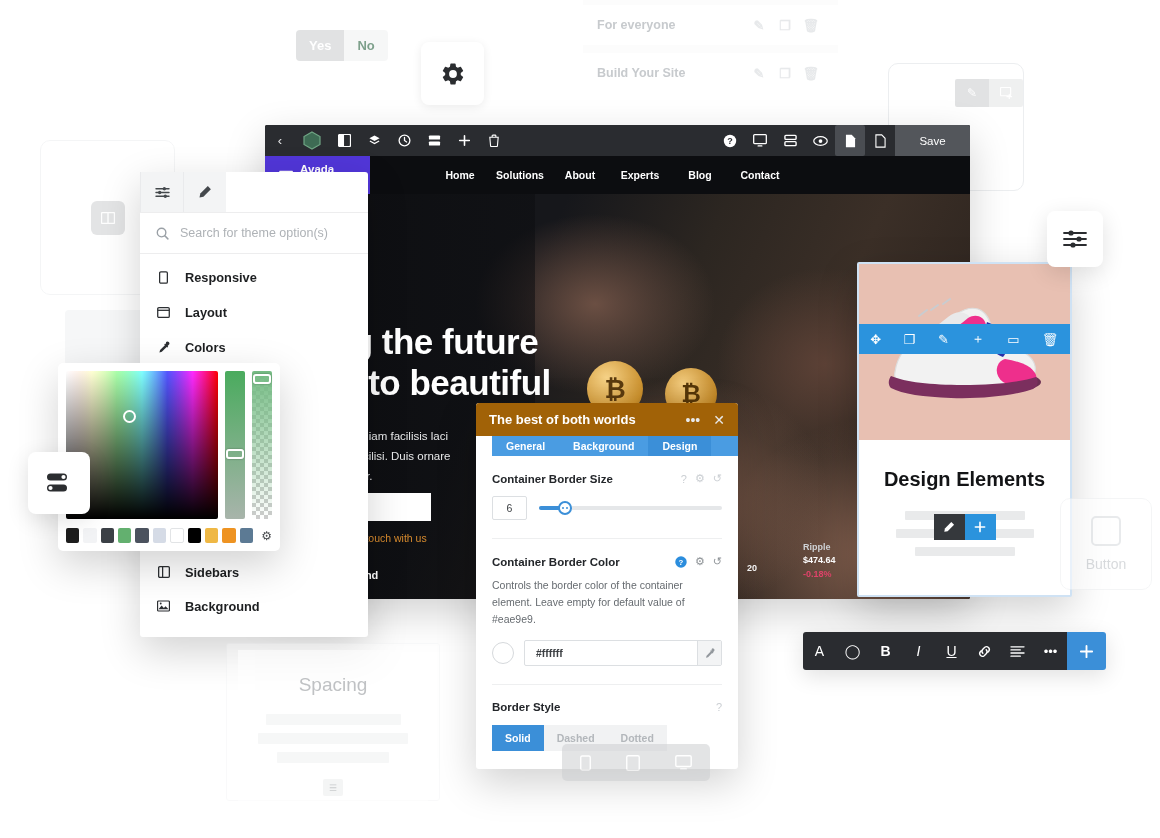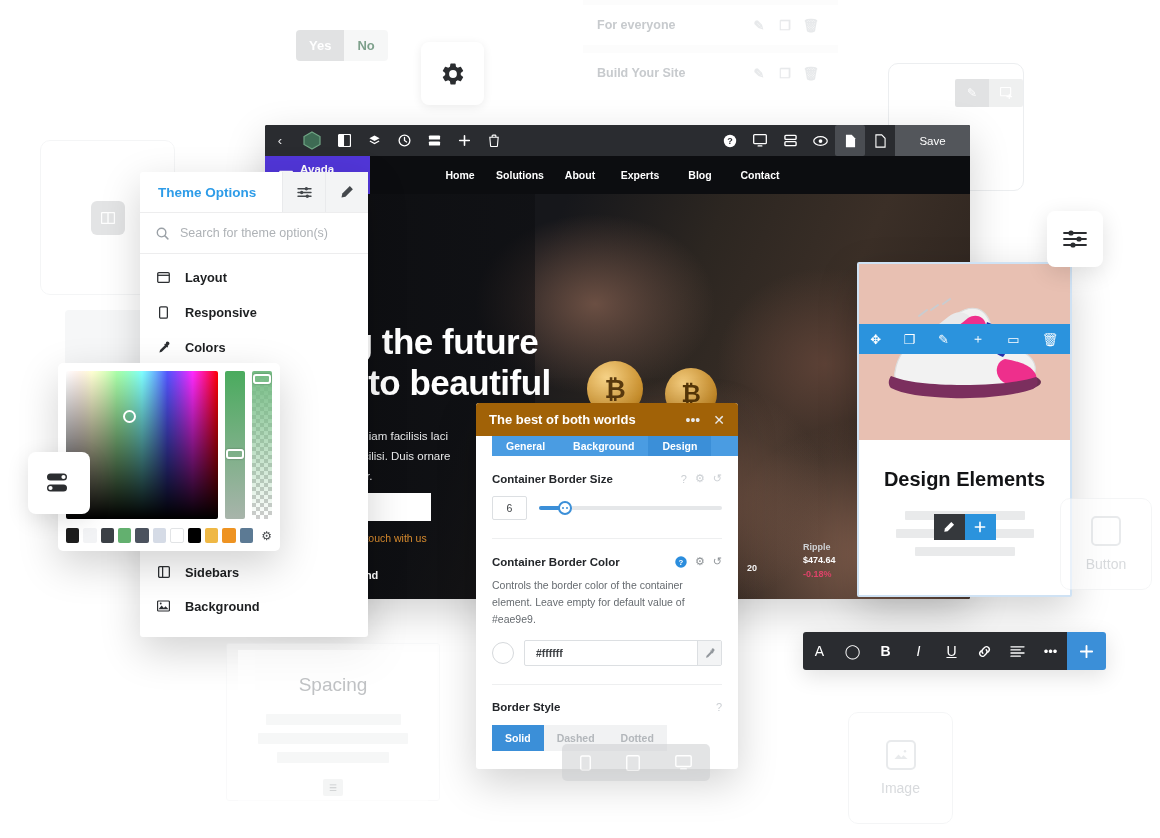--- a/index.html
+++ b/index.html
@@ -464,21 +464,20 @@
       <div class="coin" style="left:538px;bottom:18px;">
         <div class="nm">Ripple</div>
         <div>$474.64</div>
         <div class="dn">-0.18%</div>
       </div>
     </div>
   </div>
 
   <div class="abs topts shadow-lg" style="left:140px;top:172px;">
     <div class="topts-head">
-      <div class="topts-title">Theme Options</div>
       <div class="topts-hbtn">
         <svg width="15" height="13" viewBox="0 0 16 14">
             <path d="M1 3h14M1 7h14M1 11h14" stroke="#44484c" stroke-width="1.5" stroke-linecap="round"></path>
             <circle cx="10" cy="3" r="1.8" fill="#44484c"></circle>
             <circle cx="5" cy="7" r="1.8" fill="#44484c"></circle>
             <circle cx="11" cy="11" r="1.8" fill="#44484c"></circle>
           </svg>
       </div>
       <div class="topts-hbtn">
         <svg width="14" height="14" viewBox="0 0 15 15">
@@ -490,36 +489,36 @@
       <span>
         <svg width="13" height="13" viewBox="0 0 14 14">
             <circle cx="6" cy="6" r="4.6" fill="none" stroke="#9aa0a6" stroke-width="1.5"></circle>
             <path d="M9.5 9.5l3.3 3.3" stroke="#9aa0a6" stroke-width="1.6" stroke-linecap="round"></path>
           </svg>
       </span>
       <span>Search for theme option(s)</span>
     </div>
 
     <div style="padding:6px 0 4px;">
+      <div class="topts-item">
+        <span class="ti">
+          <svg width="9" height="13" viewBox="0 0 10 14">
+              <rect x="0.7" y="0.7" width="8.6" height="12.6" rx="1.4" fill="none" stroke="#2c2f32" stroke-width="1.4"></rect>
+            </svg>
+        </span>
+        <span>Responsive</span>
+      </div>
       <div class="topts-item">
         <span class="ti">
           <svg width="13" height="11" viewBox="0 0 14 12">
               <rect x="0.7" y="0.7" width="12.6" height="10.6" rx="1.3" fill="none" stroke="#2c2f32" stroke-width="1.4"></rect>
               <line x1="0.7" y1="3.6" x2="13.3" y2="3.6" stroke="#2c2f32" stroke-width="1.4"></line>
             </svg>
         </span>
         <span>Layout</span>
-      </div>
-      <div class="topts-item">
-        <span class="ti">
-          <svg width="9" height="13" viewBox="0 0 10 14">
-              <rect x="0.7" y="0.7" width="8.6" height="12.6" rx="1.4" fill="none" stroke="#2c2f32" stroke-width="1.4"></rect>
-            </svg>
-        </span>
-        <span>Responsive</span>
       </div>
       <div class="topts-item">
         <span class="ti">
           <svg width="13" height="13" viewBox="0 0 14 14">
               <path d="M9.8 1.2a2 2 0 012.9 2.9l-1.3 1.3 .7.7-1 1-.7-.7-5.2 5.2-2.6.7.7-2.6 5.2-5.2-.7-.7 1-1 .7.7z" fill="#2c2f32"></path>
             </svg>
         </span>
         <span>Colors</span>
       </div>
     </div>
@@ -722,29 +721,20 @@
           <circle cx="10" cy="16" r="2.6" fill="#2b2d30"></circle>
       </svg>
     </span>
   </div>
 
   <div class="abs ghost fade" style="left:1060px;top:498px;width:92px;height:92px;">
     <div class="ghost-icon"></div>
     <div class="ghost-label">Button</div>
   </div>
 
-  <div class="abs ghost fade" style="left:848px;top:712px;width:105px;height:112px;">
-    <div class="ghost-icon">
-      <svg width="16" height="14" viewBox="0 0 16 14">
-          <path d="M1.5 11l4-4.6 2.8 3 2.2-2.2 4 3.8z" fill="#d7dadd"></path>
-          <circle cx="12" cy="3.2" r="1.2" fill="#d7dadd"></circle>
-        </svg>
-    </div>
-    <div class="ghost-label">Image</div>
-  </div>
 
   <div class="abs ttool shadow-md" style="left:803px;top:632px;">
     <div class="i">A</div>
     <div class="i">◯</div>
     <div class="i">
         <b>B</b>
       </div>
     <div class="i">
         <i>I</i>
       </div>

